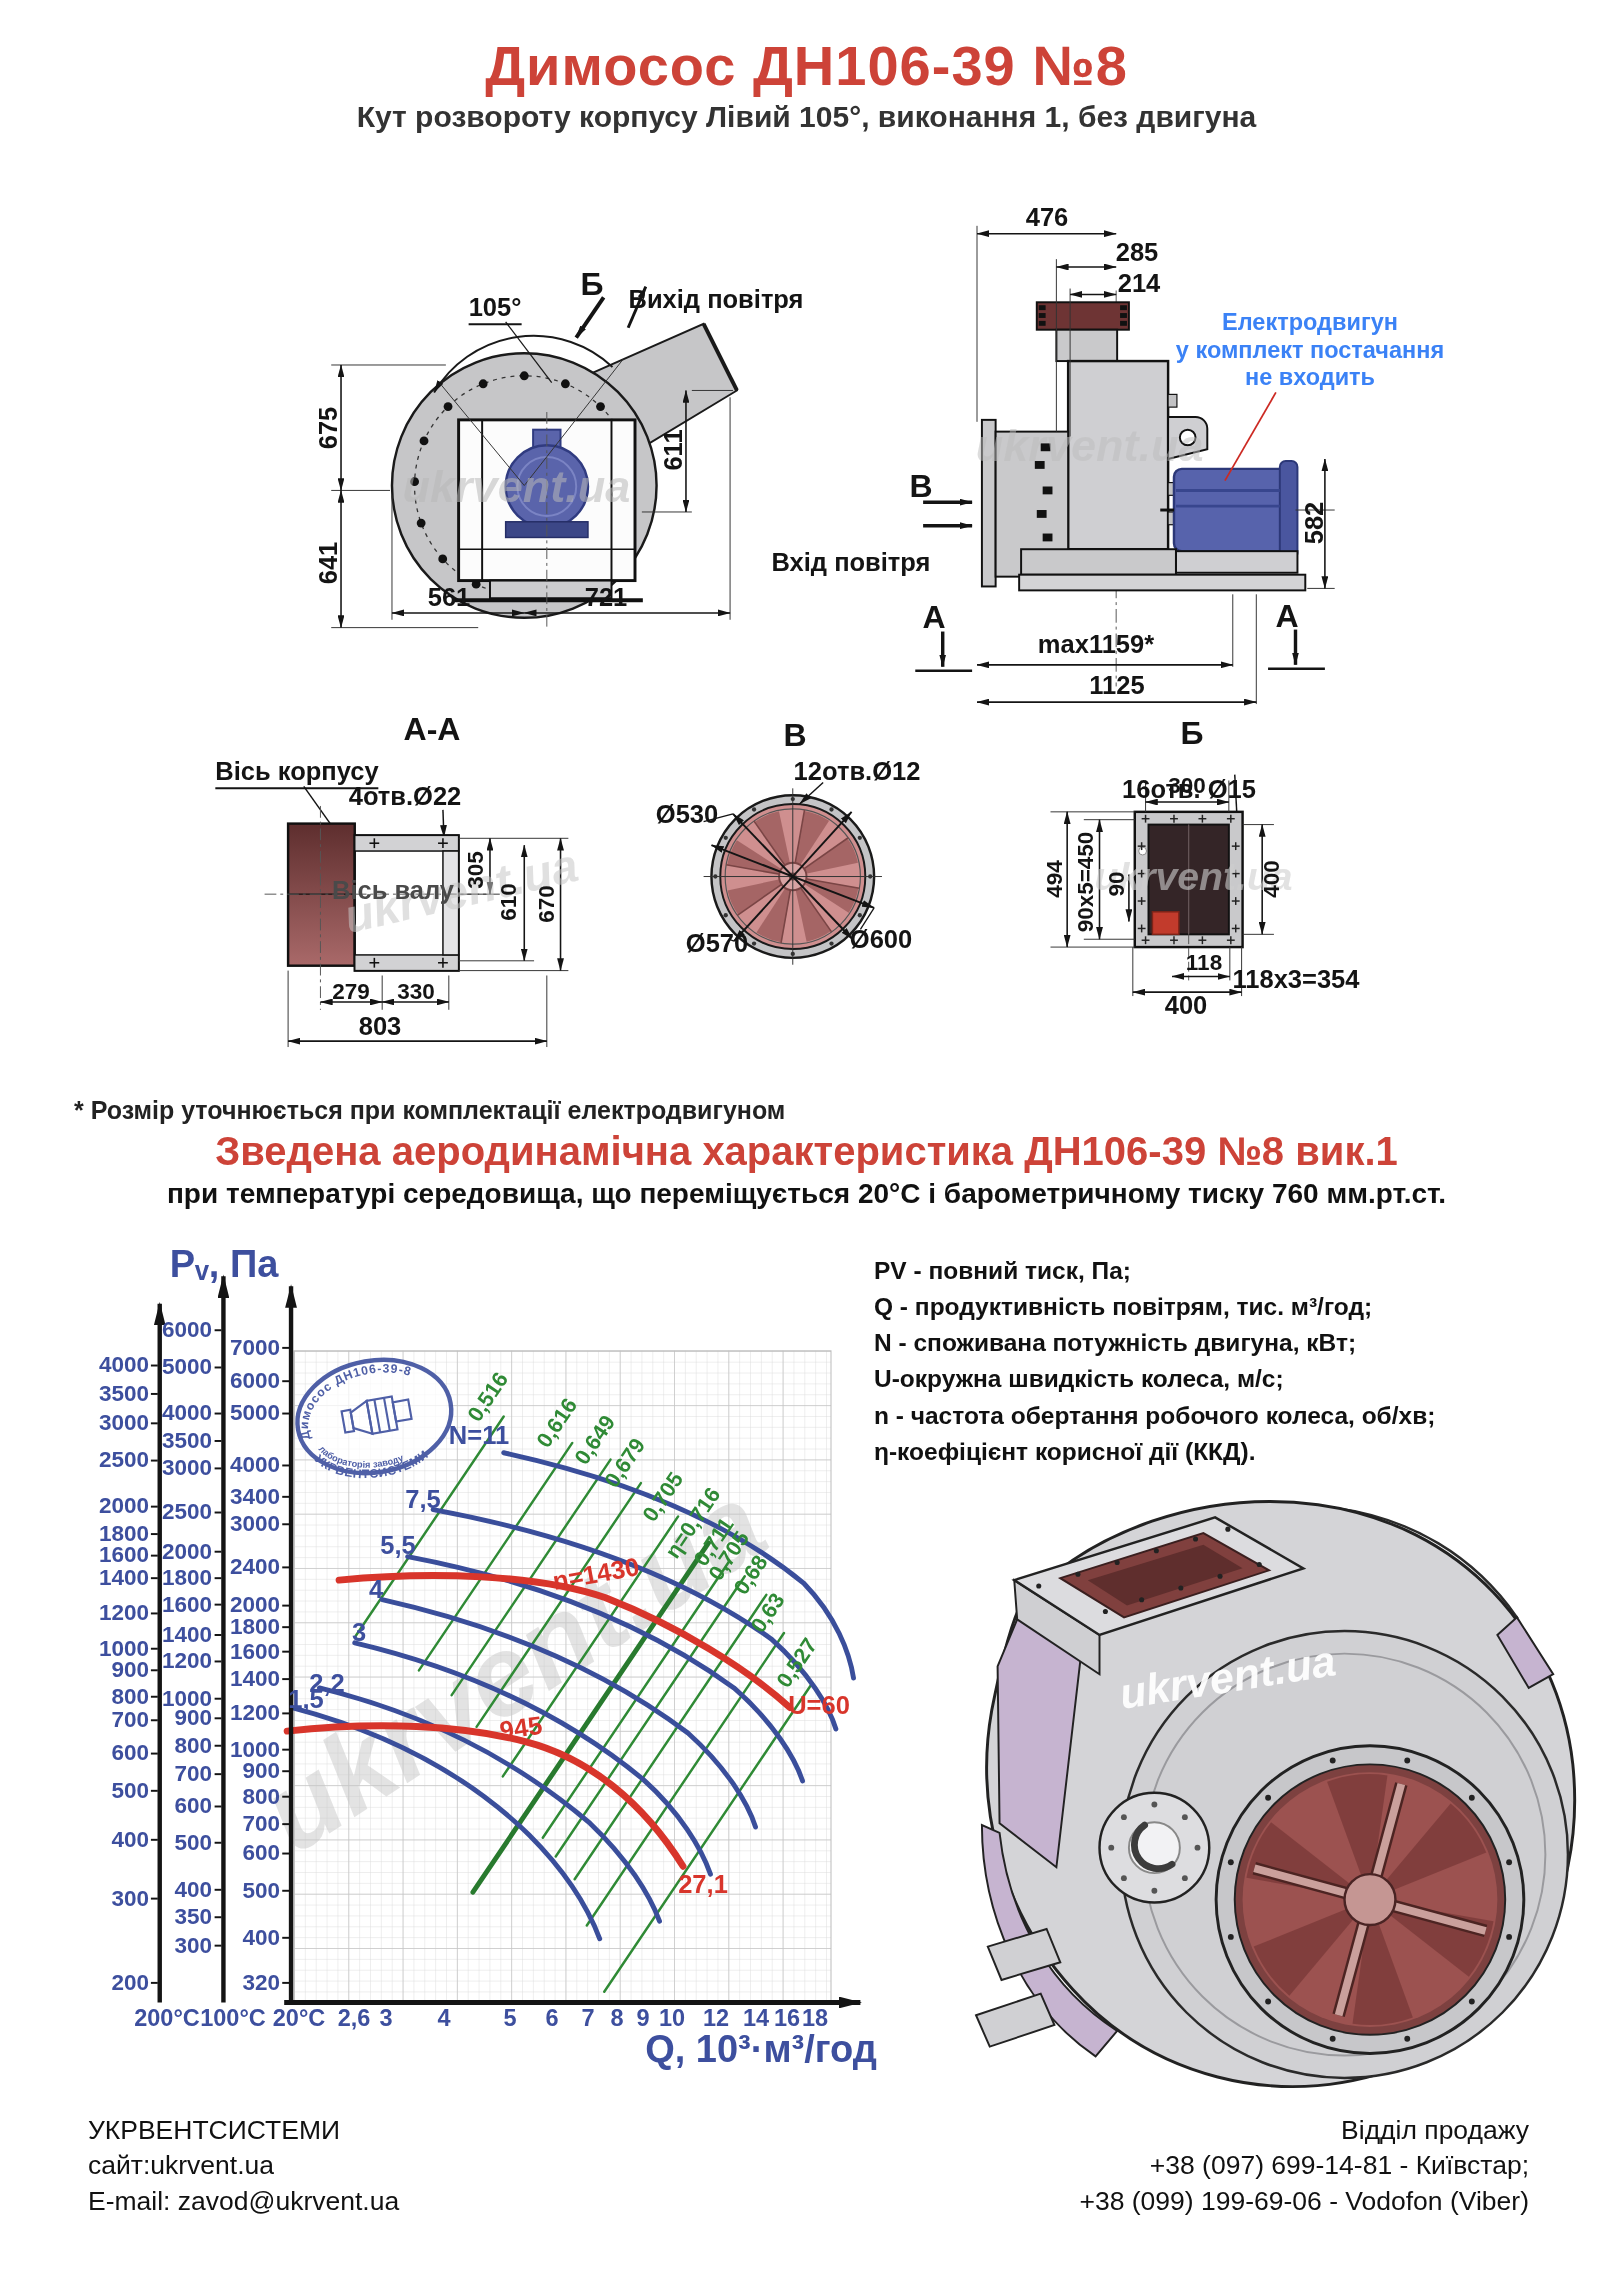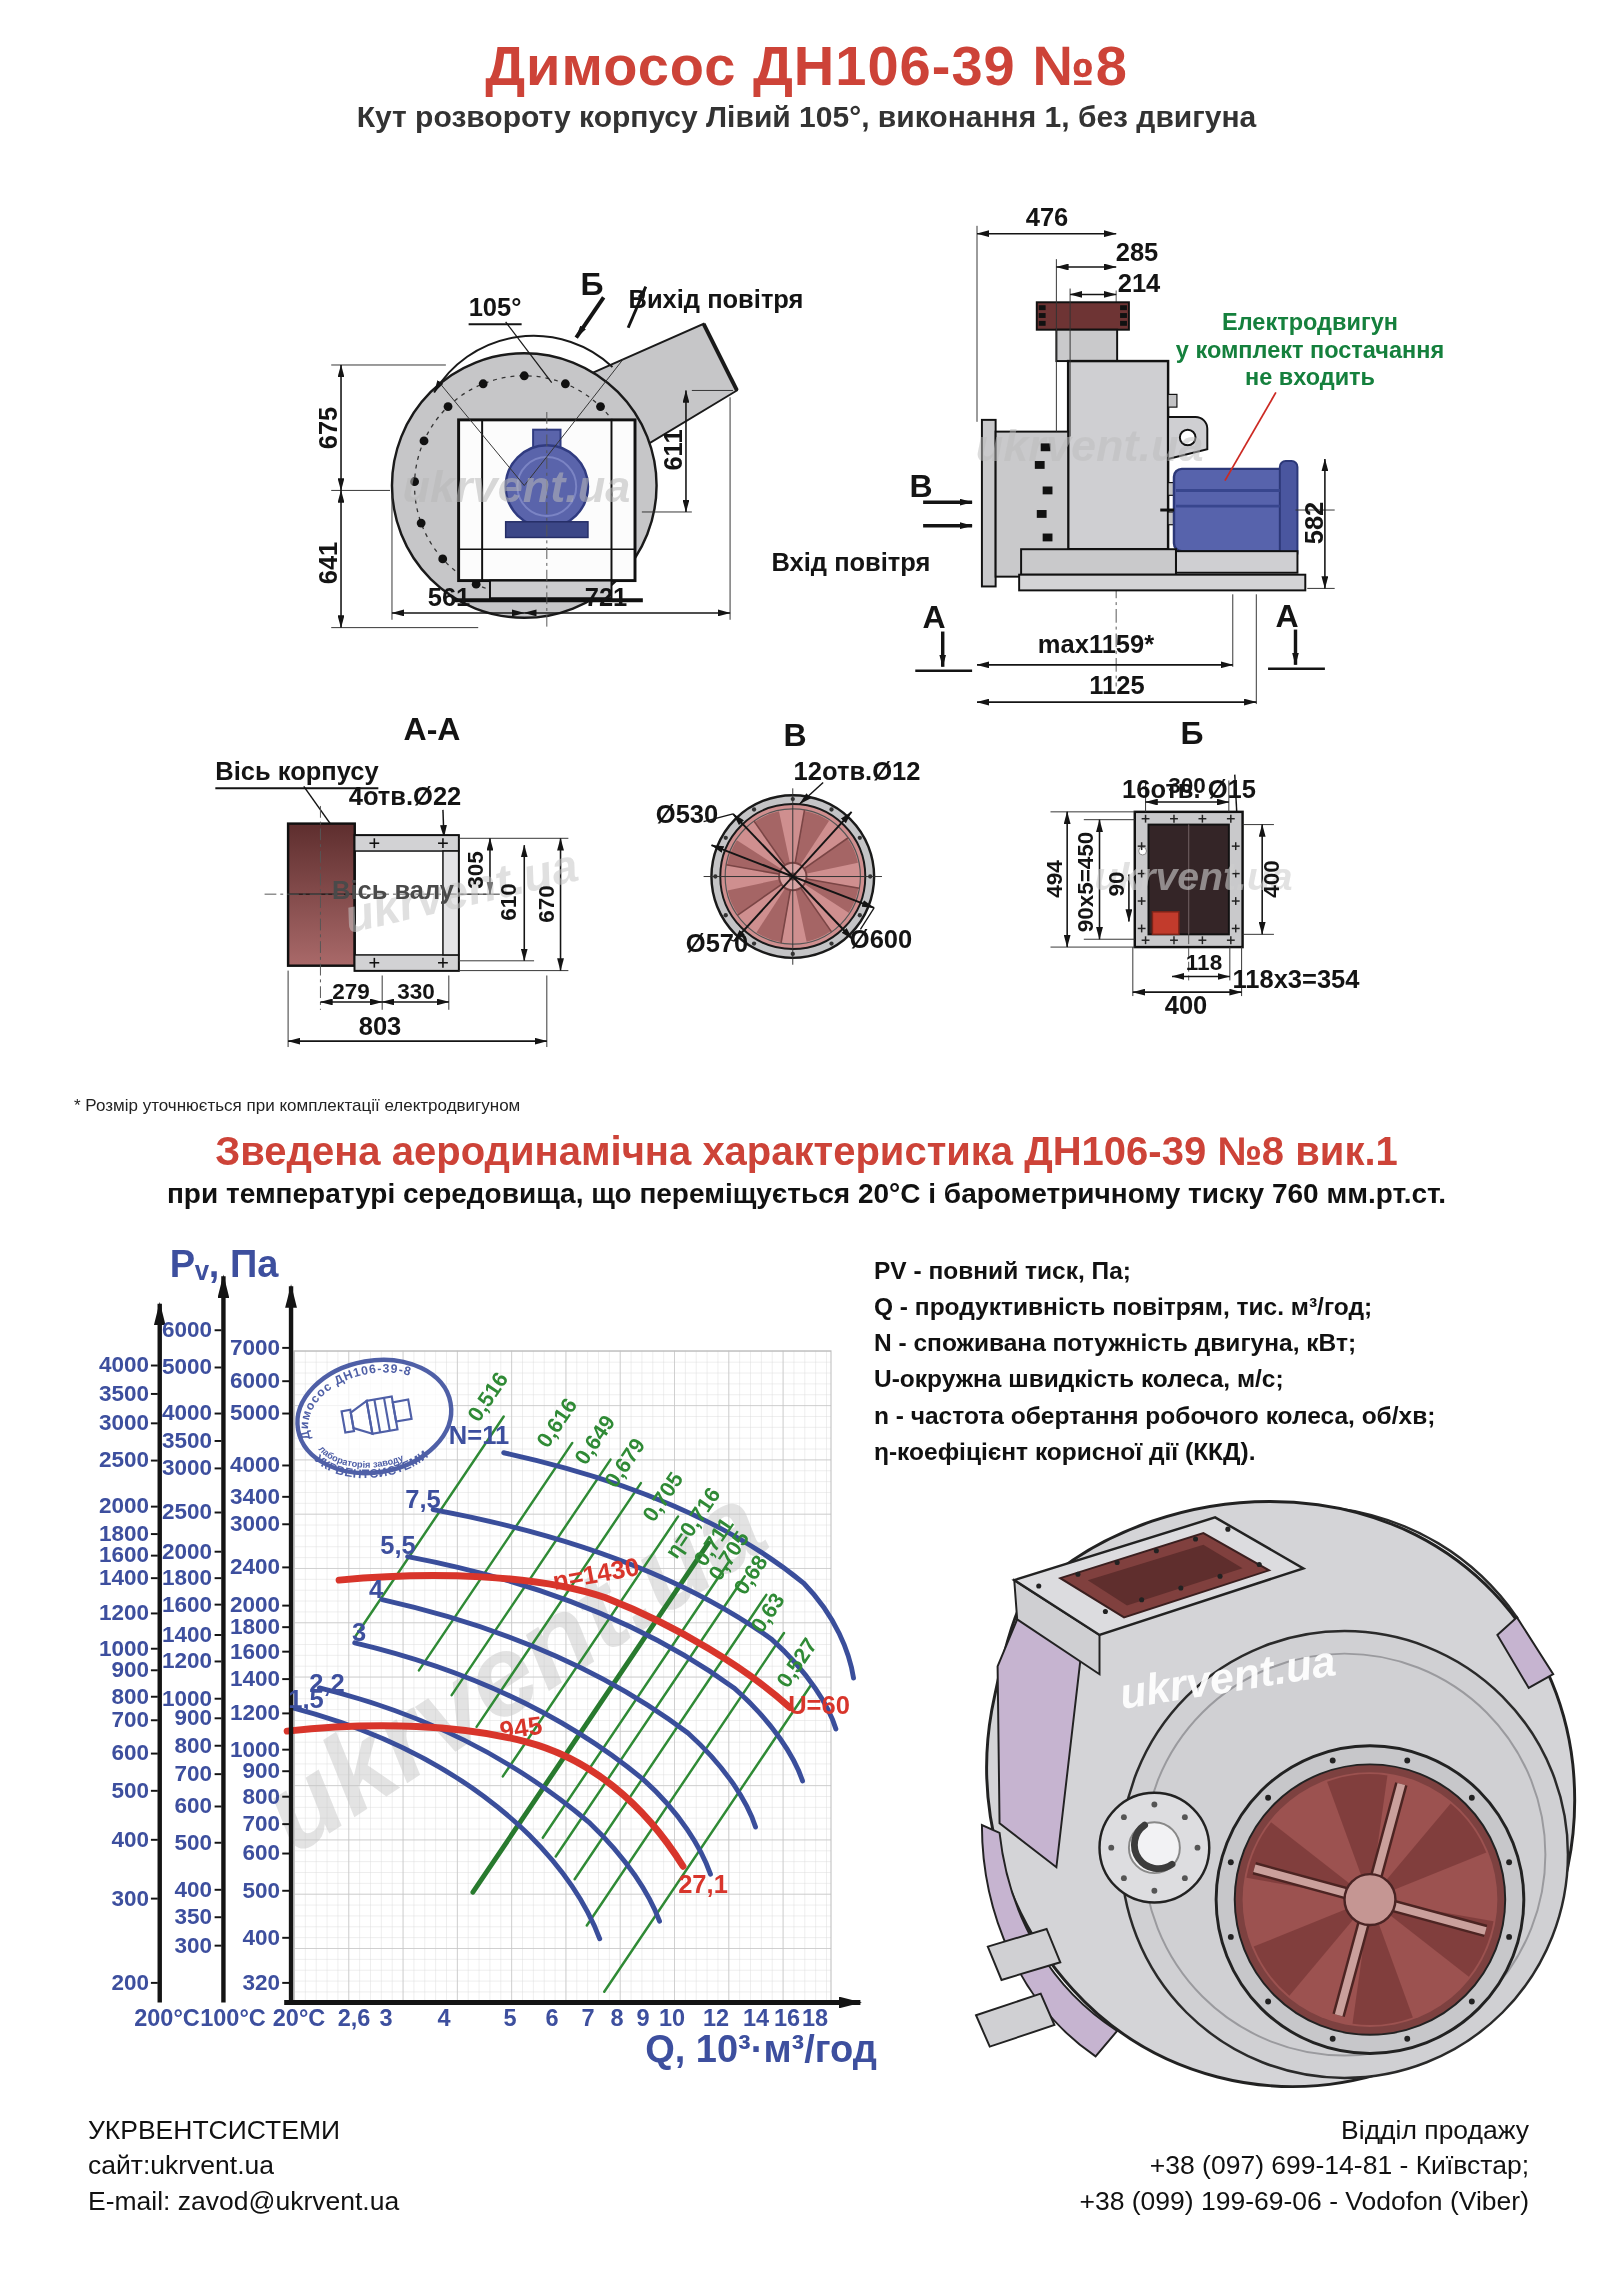--- a/index.html
+++ b/index.html
@@ -4,31 +4,31 @@
 <style>
   *{margin:0;padding:0;box-sizing:border-box}
   body{background:#888}
   #page{position:relative;width:1613px;height:2293px;background:#fff;
         font-family:"Liberation Sans",sans-serif;overflow:hidden;margin:0 auto}
   svg{position:absolute;left:0;top:0}
   .title{position:absolute;top:33px;left:0;right:0;text-align:center;
          font-size:56px;font-weight:bold;color:#cd4338;letter-spacing:1px}
   .subtitle{position:absolute;top:100px;left:0;right:0;text-align:center;
          font-size:30px;font-weight:bold;color:#333}
-  .footnote{position:absolute;left:74px;top:1096px;font-size:17px;font-weight:normal;color:#222}
+  .footnote{position:absolute;left:74px;top:1096px;font-size:25px;font-weight:bold;color:#222}
   .s2t{position:absolute;top:1129px;left:0;right:0;text-align:center;
        font-size:40px;font-weight:bold;color:#cd4338}
   .s2s{position:absolute;top:1178px;left:0;right:0;text-align:center;
        font-size:28px;font-weight:bold;color:#111}
   .lbl{position:absolute;transform:translate(-50%,-50%);white-space:nowrap;
        font-weight:bold;color:#141414;font-size:22.5px;line-height:1}
   .lbl.v{transform:translate(-50%,-50%) rotate(-90deg)}
   .f26{font-size:25.5px}.f30{font-size:38px}.f32{font-size:32px}
   .u{border-bottom:2.5px solid #141414;padding-bottom:2px}
-  .red{color:#15803d}.blue{color:#3d4f9e}.gray{color:#4a4a4a}
+  .red{color:#3b82f6}.blue{color:#3d4f9e}.gray{color:#4a4a4a}
   .leg{position:absolute;left:874px;font-weight:bold;font-size:24.5px;color:#111;white-space:nowrap}
   .tick{position:absolute;width:88px;text-align:right;font-weight:bold;font-size:22.5px;
         color:#3d4f9e;transform:translateY(-50%);line-height:1;white-space:nowrap}
   .xt{position:absolute;transform:translate(-50%,0);font-weight:bold;font-size:23.5px;
       color:#3d4f9e;white-space:nowrap;line-height:1}
   .nl{position:absolute;transform:translate(-50%,-50%);font-weight:bold;font-size:25.5px;
       color:#3d4f9e;white-space:nowrap}
   .el{position:absolute;transform:translate(-50%,-50%) rotate(-56deg);font-weight:bold;
       font-size:21.6px;color:#2f8a35;white-space:nowrap}
   .rl{position:absolute;transform:translate(-50%,-50%);font-weight:bold;font-size:25.5px;

